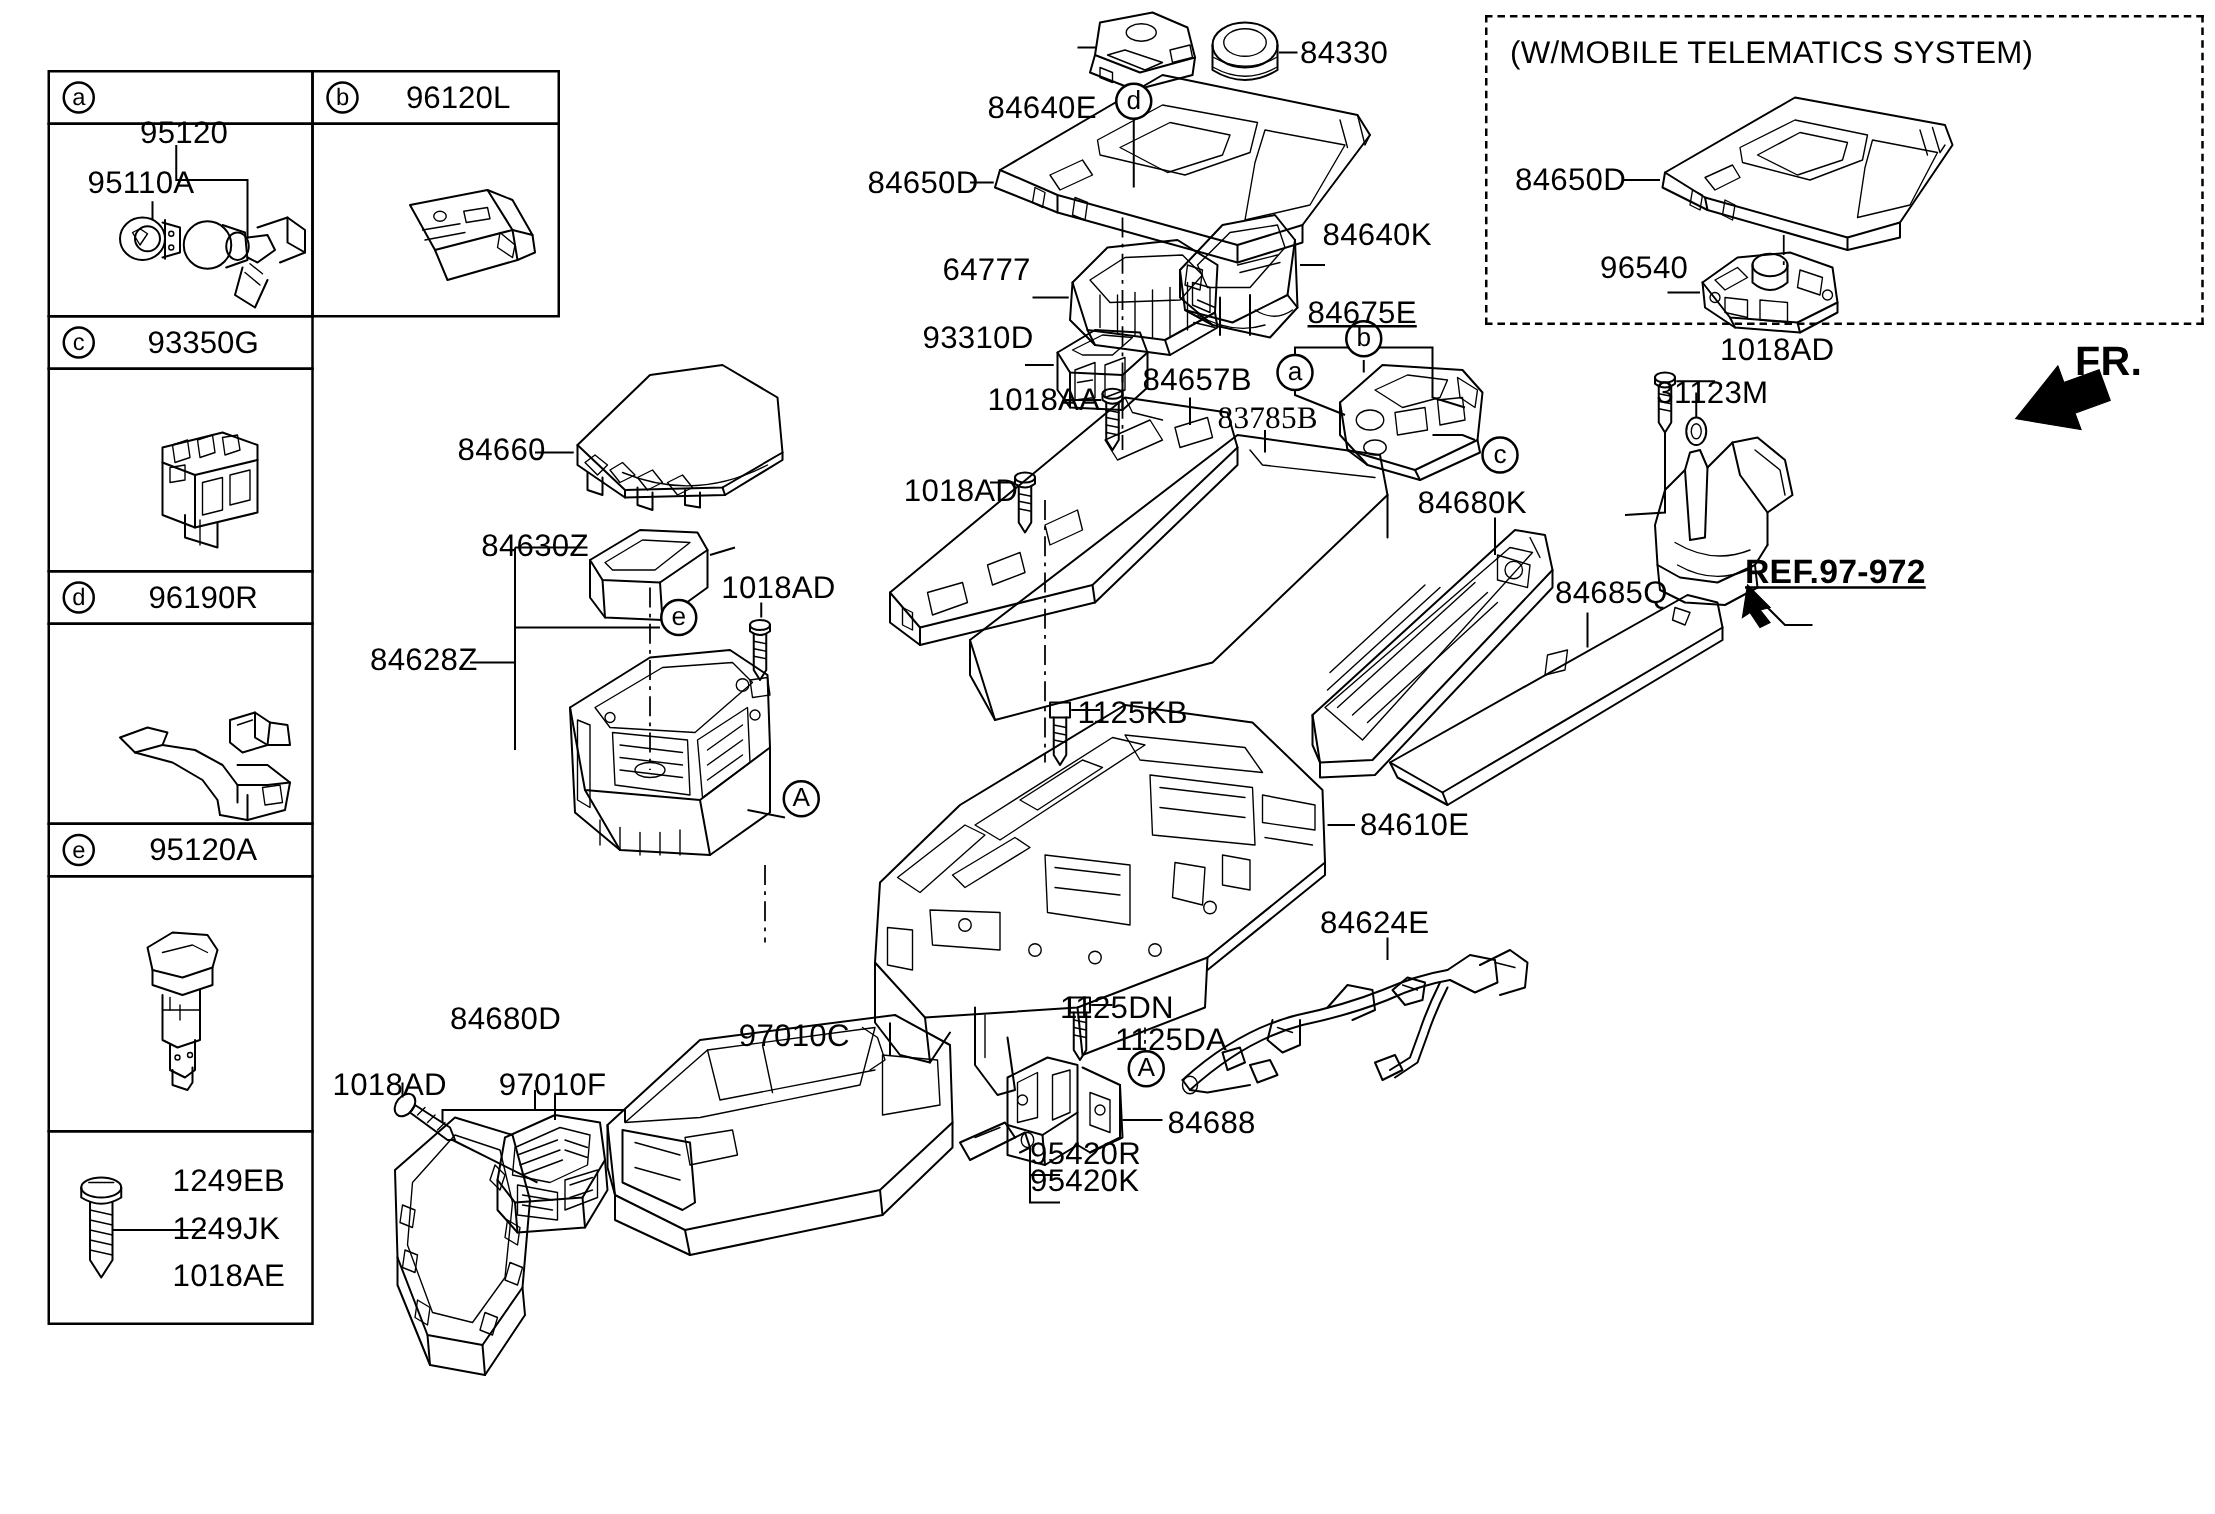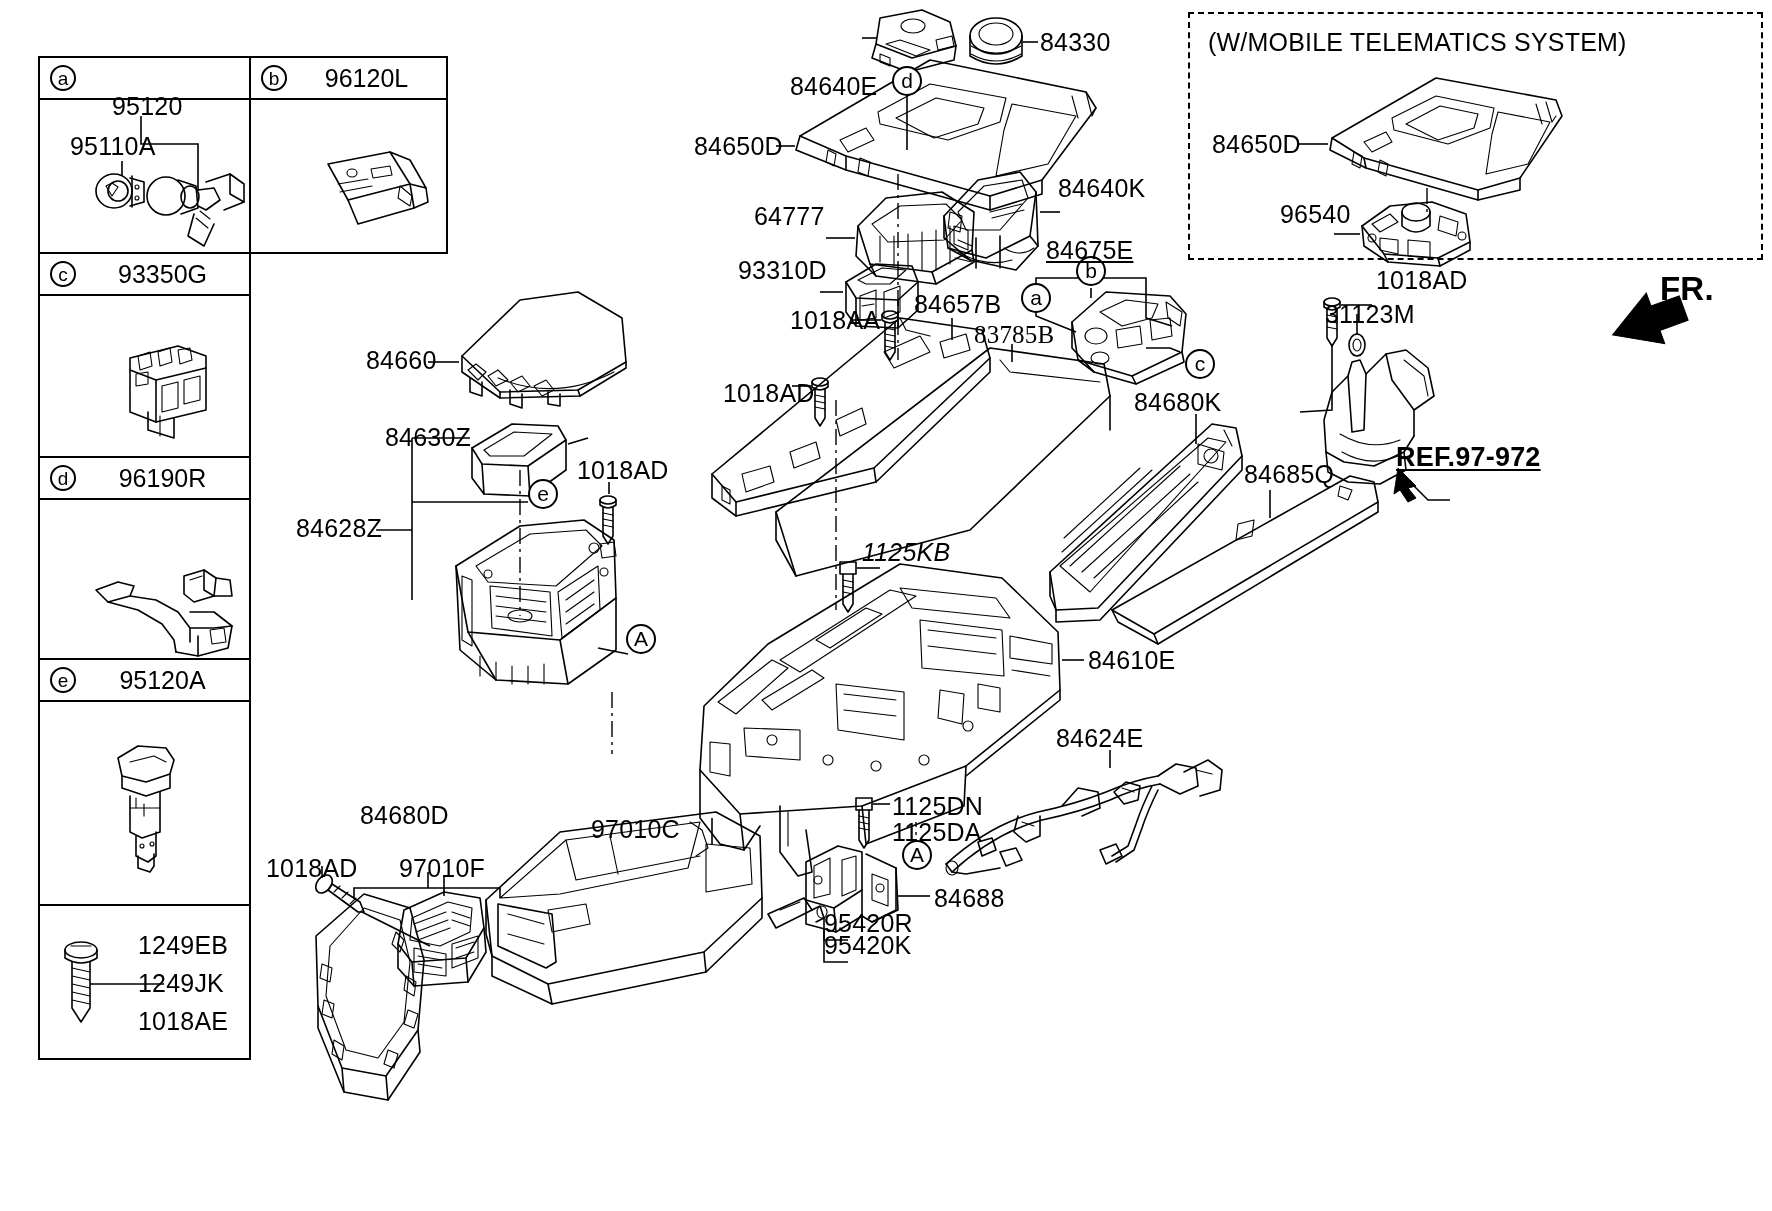--- a/index.html
+++ b/index.html
@@ -677,24 +677,24 @@
   <div class="lbl" style="left:974px;top:322px;font-family:Liberation Serif, serif;">83785B</div>
   <div class="lbl" style="left:1376px;top:268px;">1018AD</div>
   <div class="lbl" style="left:1134px;top:390px;">84680K</div>
   <div class="lbl" style="left:1244px;top:462px;">84685Q</div>
   <div class="lbl" style="left:1325px;top:302px;">31123M</div>
   <div class="lbl" style="left:366px;top:348px;">84660</div>
   <div class="lbl" style="left:385px;top:425px;">84630Z</div>
   <div class="lbl" style="left:272px;top:516px;margin-left:24px;">84628Z</div>
   <div class="lbl" style="left:577px;top:458px;">1018AD</div>
   <div class="lbl" style="left:723px;top:381px;">1018AD</div>
-  <div class="lbl" style="left:862px;top:540px;font-style:italic;">1125KB</div>
+  <div class="lbl" style="left:862px;top:558px;">1125KB</div>
   <div class="lbl" style="left:1088px;top:648px;">84610E</div>
   <div class="lbl" style="left:1056px;top:726px;">84624E</div>
-  <div class="lbl" style="left:892px;top:794px;">1125DN</div>
+  <div class="lbl" style="left:848px;top:794px;">1125DN</div>
   <div class="lbl" style="left:892px;top:820px;">1125DA</div>
   <div class="lbl" style="left:934px;top:886px;">84688</div>
   <div class="lbl" style="left:824px;top:911px;">95420R</div>
   <div class="lbl" style="left:824px;top:933px;">95420K</div>
   <div class="lbl" style="left:360px;top:803px;">84680D</div>
   <div class="lbl" style="left:399px;top:856px;">97010F</div>
   <div class="lbl" style="left:591px;top:817px;">97010C</div>
   <div class="lbl" style="left:266px;top:856px;">1018AD</div>
   <div class="lbl" style="left:1212px;top:132px;">84650D</div>
   <div class="lbl" style="left:1280px;top:202px;">96540</div>

